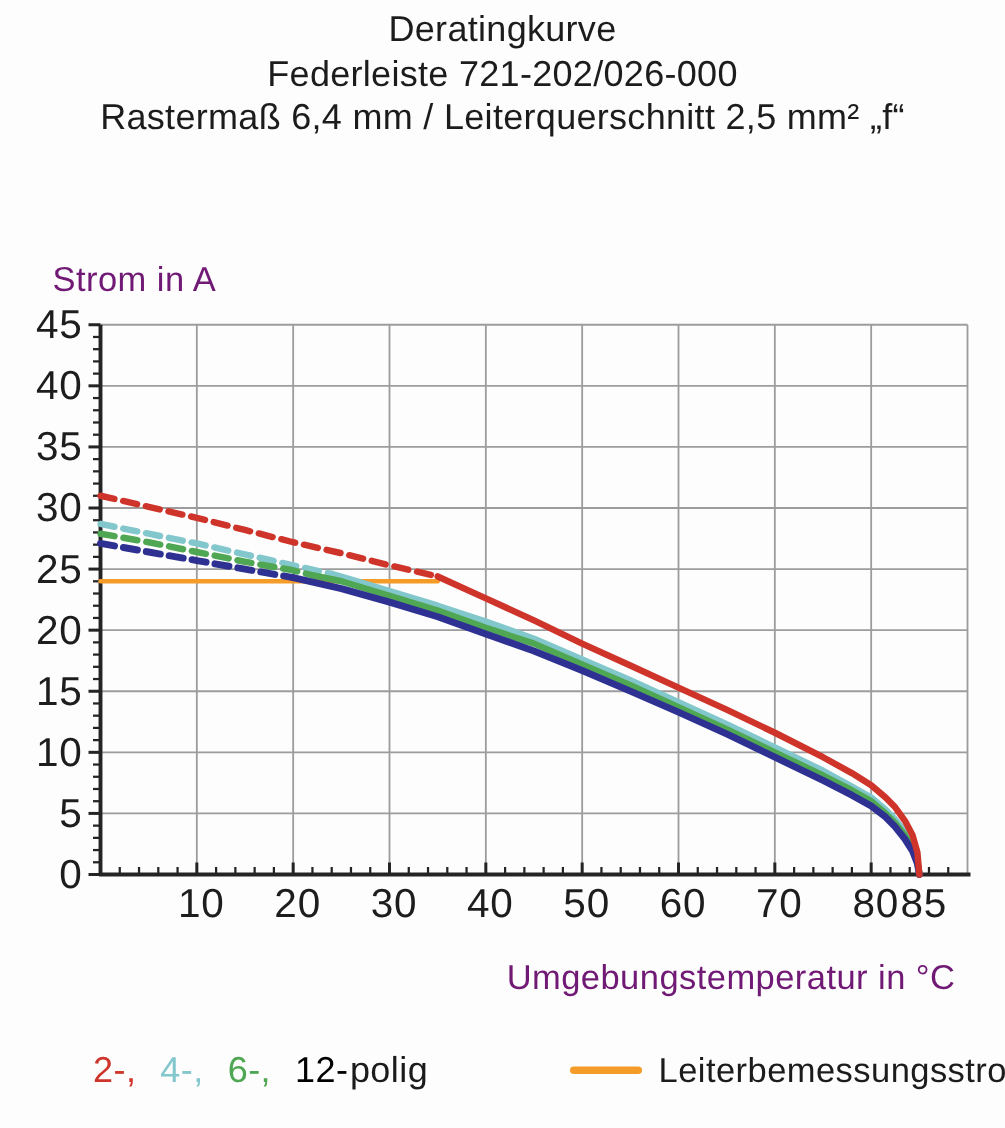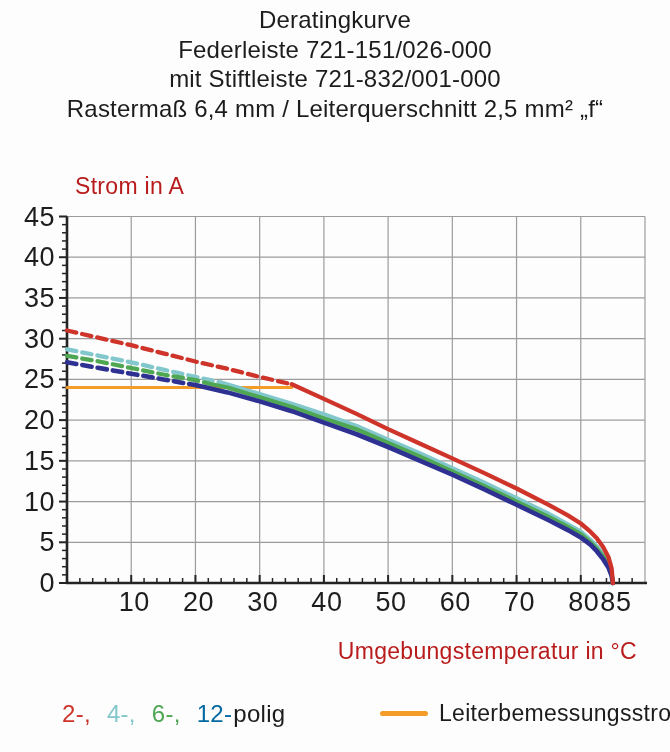--- a/index.html
+++ b/index.html
@@ -4,41 +4,40 @@
 <style>
   html,body{margin:0;padding:0;background:#fff;}
   .stage{
     position:relative;width:670px;height:752px;background:#fdfdfd;overflow:hidden;
     font-family:"Liberation Sans", sans-serif;color:#1b1b1b;
   }
   .title-block{
     position:absolute;top:5px;left:0;width:670px;text-align:center;
     font-size:24px;line-height:29.5px;letter-spacing:0.2px;color:#1c1c1c;
   }
-  .axis-title{position:absolute;font-size:23px;color:#b91c1c;letter-spacing:0.3px;margin-left:40px;}
+  .axis-title{position:absolute;font-size:23px;color:#701a75;letter-spacing:0.3px;}
   #y-axis-title{left:35px;top:173px;}
   #x-axis-title{right:33px;top:638px;}
   #plot{position:absolute;left:0;top:0;}
   #plot text{font-size:27px;fill:#1d1d1d;font-family:"Liberation Sans", sans-serif;letter-spacing:0.5px;}
   .legend-poles{position:absolute;left:62px;top:700px;font-size:24px;letter-spacing:0.3px;}
   .legend-poles .pole{margin-right:9px;}
   .legend-poles .pole.last{margin-right:1px;}
   .legend-line{position:absolute;left:380px;top:700px;display:flex;align-items:center;}
   .legend-swatch{width:48px;height:5px;border-radius:3px;margin-right:11px;}
   .legend-line-label{font-size:23px;letter-spacing:0.3px;color:#1c1c1c;}
 </style>
 </head>
 <body>
 
 <div class="stage">
 
   <div class="title-block">
     <div>Deratingkurve</div>
-    <div>Federleiste 721-151/026-000</div>
-    <div>mit Stiftleiste 721-832/001-000</div>
+    <div>Federleiste 721-202/026-000</div>
     <div>Rastermaß 6,4 mm / Leiterquerschnitt 2,5 mm² „f“</div>
   </div>
 
   <div id="y-axis-title" class="axis-title">Strom in A</div>
 
   <svg id="plot" width="670" height="672">
       <line x1="131.22222222222223" y1="216.5" x2="131.22222222222223" y2="583" stroke="#9c9c9c" stroke-width="1.2"></line>
       <line x1="195.44444444444446" y1="216.5" x2="195.44444444444446" y2="583" stroke="#9c9c9c" stroke-width="1.2"></line>
       <line x1="259.66666666666663" y1="216.5" x2="259.66666666666663" y2="583" stroke="#9c9c9c" stroke-width="1.2"></line>
       <line x1="323.8888888888889" y1="216.5" x2="323.8888888888889" y2="583" stroke="#9c9c9c" stroke-width="1.2"></line>
@@ -178,21 +177,21 @@
       <polyline points="67.0,330.5 99.1,337.9 131.2,345.2 163.3,353.3 195.4,361.5 227.6,368.8 259.7,376.9 291.8,384.3" fill="none" stroke="#cf342a" stroke-width="4.3" stroke-linecap="round" stroke-linejoin="round" stroke-dasharray="9.5 6"></polyline>
       <polyline points="291.8,384.3 323.9,398.9 356.0,413.6 388.1,429.1 420.2,443.7 452.3,458.4 484.4,473.1 516.6,488.5 548.7,504.8 567.9,515.4 580.8,523.5 590.4,531.7 596.8,538.2 603.3,547.2 608.4,556.9 611.6,568.3 612.9,583.0" fill="none" stroke="#cf342a" stroke-width="4.3" stroke-linecap="round" stroke-linejoin="round"></polyline>
     </svg>
 
   <div id="x-axis-title" class="axis-title">Umgebungstemperatur in °C</div>
 
   <div class="legend-poles">
     <span class="pole" style="color: rgb(207, 52, 42);">2-,</span>
     <span class="pole" style="color: rgb(130, 199, 203);">4-,</span>
     <span class="pole" style="color: rgb(79, 166, 83);">6-,</span>
-    <span class="pole last" style="color: #0369a1;">12-</span><span>polig</span>
+    <span class="pole last" style="color: #000000;">12-</span><span>polig</span>
   </div>
 
   <div class="legend-line">
     <span class="legend-swatch" style="background: rgb(245, 156, 40);"></span>
     <span class="legend-line-label">Leiterbemessungsstrom</span>
   </div>
 
 </div>
 
 </body></html>

